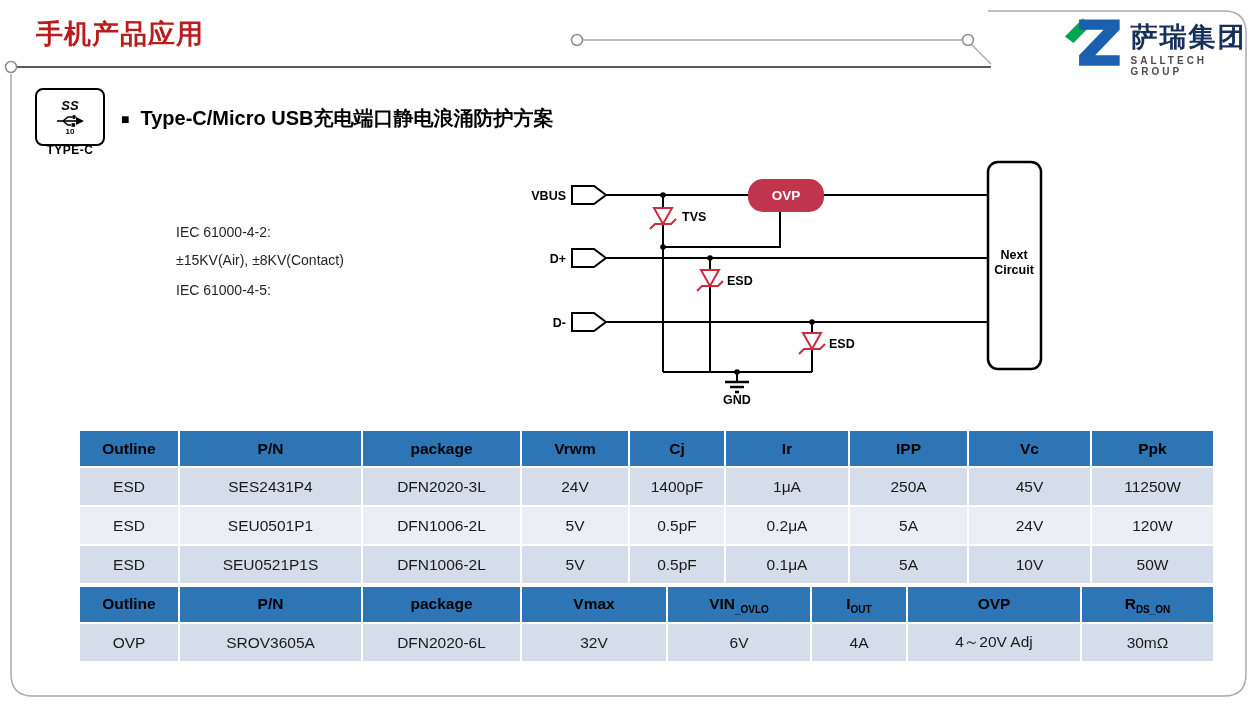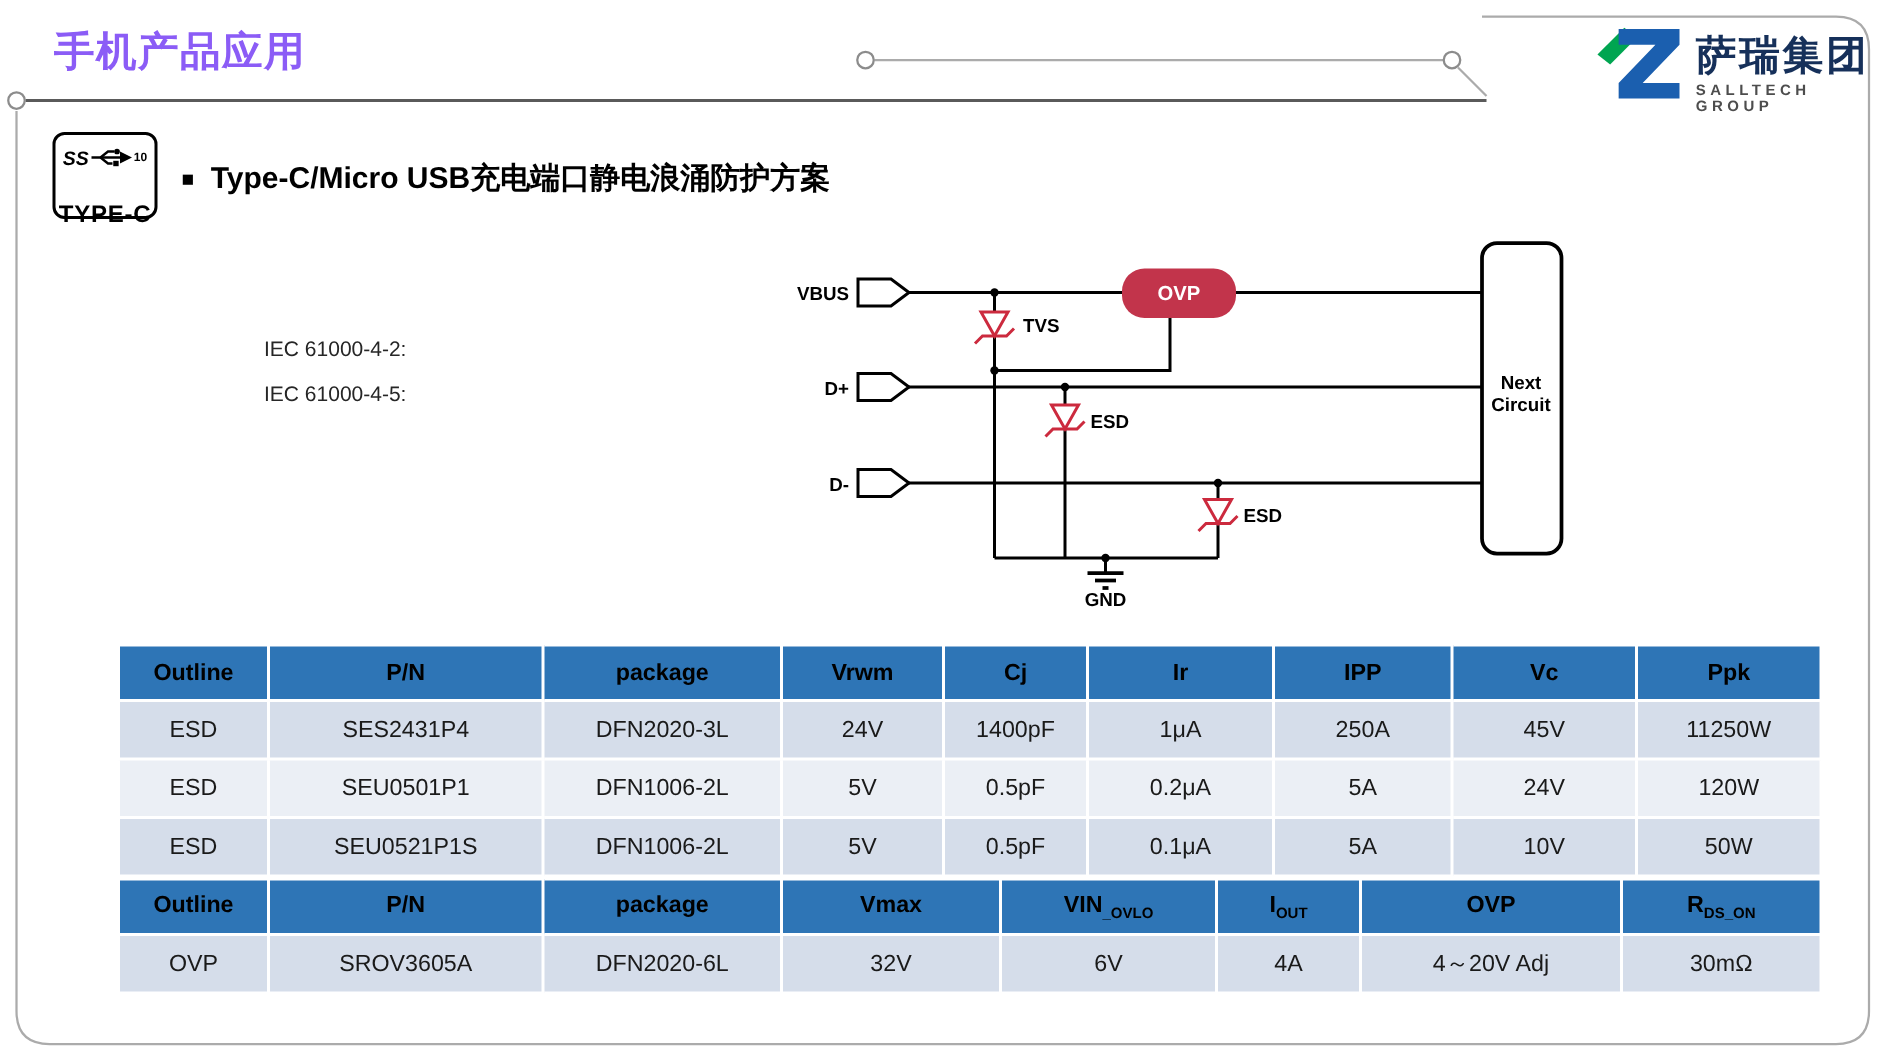--- a/index.html
+++ b/index.html
@@ -5,37 +5,37 @@
   * { margin:0; padding:0; box-sizing:border-box; }
   body { background:#fff; }
   .page {
     position:relative; width:1257px; height:706px; background:#fff;
     font-family:"Liberation Sans", sans-serif; overflow:hidden;
   }
   .deco { position:absolute; left:0; top:0; width:1257px; height:706px; }
 
   .page-title {
     position:absolute; left:36px; top:16px;
-    font-size:27px; font-weight:bold; color:#8b5cf6; letter-spacing:1px;
+    font-size:27px; font-weight:bold; color:#b91c1c; letter-spacing:1px;
   }
 
   .logo { position:absolute; left:1064px; top:14px; display:flex; align-items:flex-start;justify-content:flex-end; }
   .logo-mark { width:62px; height:58px; }
   .logo-text { margin-left:8px; margin-top:8px; }
   .logo-cn { font-size:27px; font-weight:bold; color:#16305A; letter-spacing:2px; line-height:30px; }
   .logo-en { font-size:10px; color:#4D4D4D; letter-spacing:3px; margin-top:3px;font-weight:bold; }
 
   .typec {
     position:absolute; left:35px; top:88px; width:70px; height:58px;
     border:2px solid #000; border-radius:8px; background:#fff;
   }
-  .typec-top { display:flex; align-items:center; justify-content:center; margin-top:7px; }
+  .typec-top { display:flex; align-items:center; justify-content:center; margin-top:7px;flex-direction:column; }
   .typec-ss { font-style:italic; font-weight:bold; font-size:13px; margin-top:1px; }
   .typec-sup { font-size:8px; font-weight:bold; margin-top:-2px; }
-  .typec-label { text-align:center; font-weight:bold; font-size:16px; margin-top:22px; letter-spacing:0.5px; }
+  .typec-label { text-align:center; font-weight:bold; font-size:12px; margin-top:7px; letter-spacing:0.5px; }
 
   .section-head {
     position:absolute; left:121px; top:105px; display:flex; align-items:center;
   }
   .section-bullet { font-size:14px; color:#000; margin-right:11px; }
   .section-title { font-size:20px; font-weight:bold; color:#000; }
 
   .iec {
     position:absolute; left:176px; top:218px;
     font-size:14px; color:#262626; line-height:28px;
@@ -100,20 +100,21 @@
     <div class="typec-label">TYPE-C</div>
   </div>
 
   <div class="section-head">
     <span class="section-bullet">■</span>
     <span class="section-title">Type-C/Micro USB充电端口静电浪涌防护方案</span>
   </div>
 
   <div class="iec">
     <div>IEC 61000-4-2:</div>
+    <div>±15KV(Air), ±8KV(Contact)</div>
     <div class="grp2">IEC 61000-4-5:</div>
   </div>
 
   <svg class="circuit" width="535" height="265" viewBox="520 155 535 265">
 
     <g stroke="#000" stroke-width="2" fill="none">
       <line x1="606" y1="195" x2="988" y2="195"></line>
       <line x1="606" y1="258" x2="988" y2="258"></line>
       <line x1="606" y1="322" x2="988" y2="322"></line>
       <line x1="663" y1="195" x2="663" y2="372"></line>

